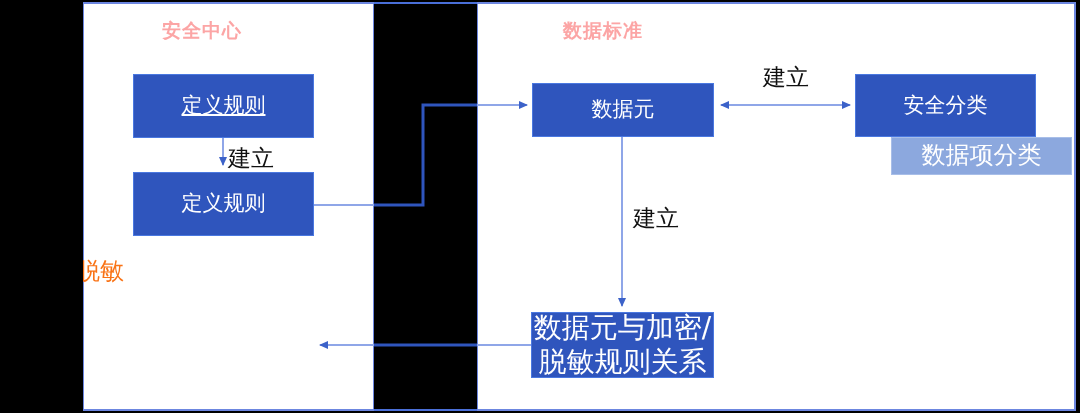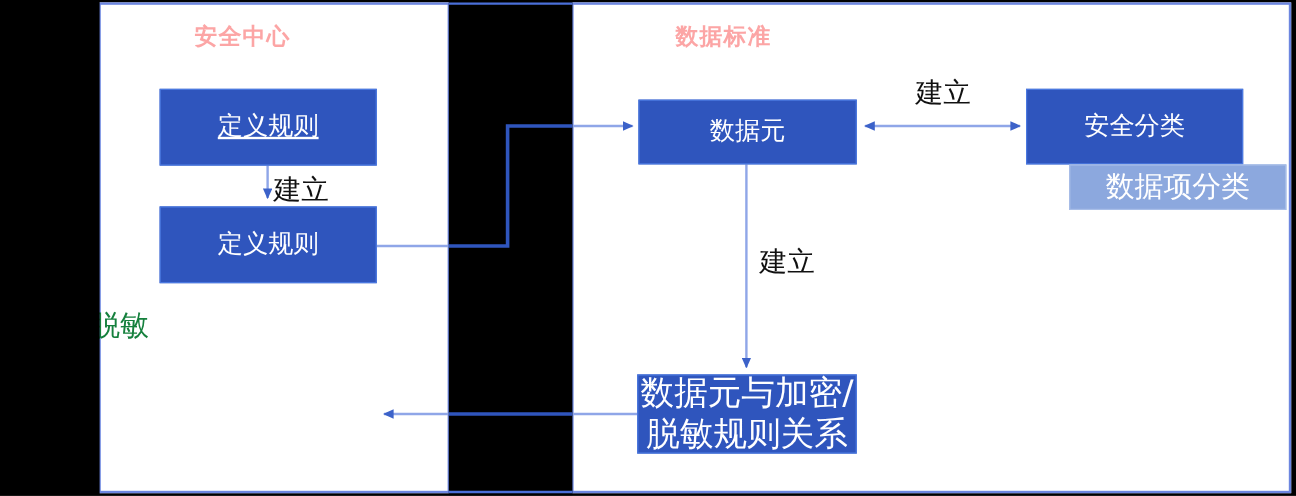--- a/index.html
+++ b/index.html
@@ -37,21 +37,21 @@
   }
   #title-left  { left: 162px; top: 18px; }
   #title-right { left: 563px; top: 18px; }
 
   
   #stray-label {
     position: absolute;
     left: 76px;
     top: 255px;
     font-size: 24px;
-    color: #15803d;
+    color: #f97316;
     white-space: nowrap;
     z-index: 7;
   }
 
   
   .box {
     position: absolute;
     background: #2F55BD;
     border: 1px solid #4A78E0;
     box-sizing: border-box;

